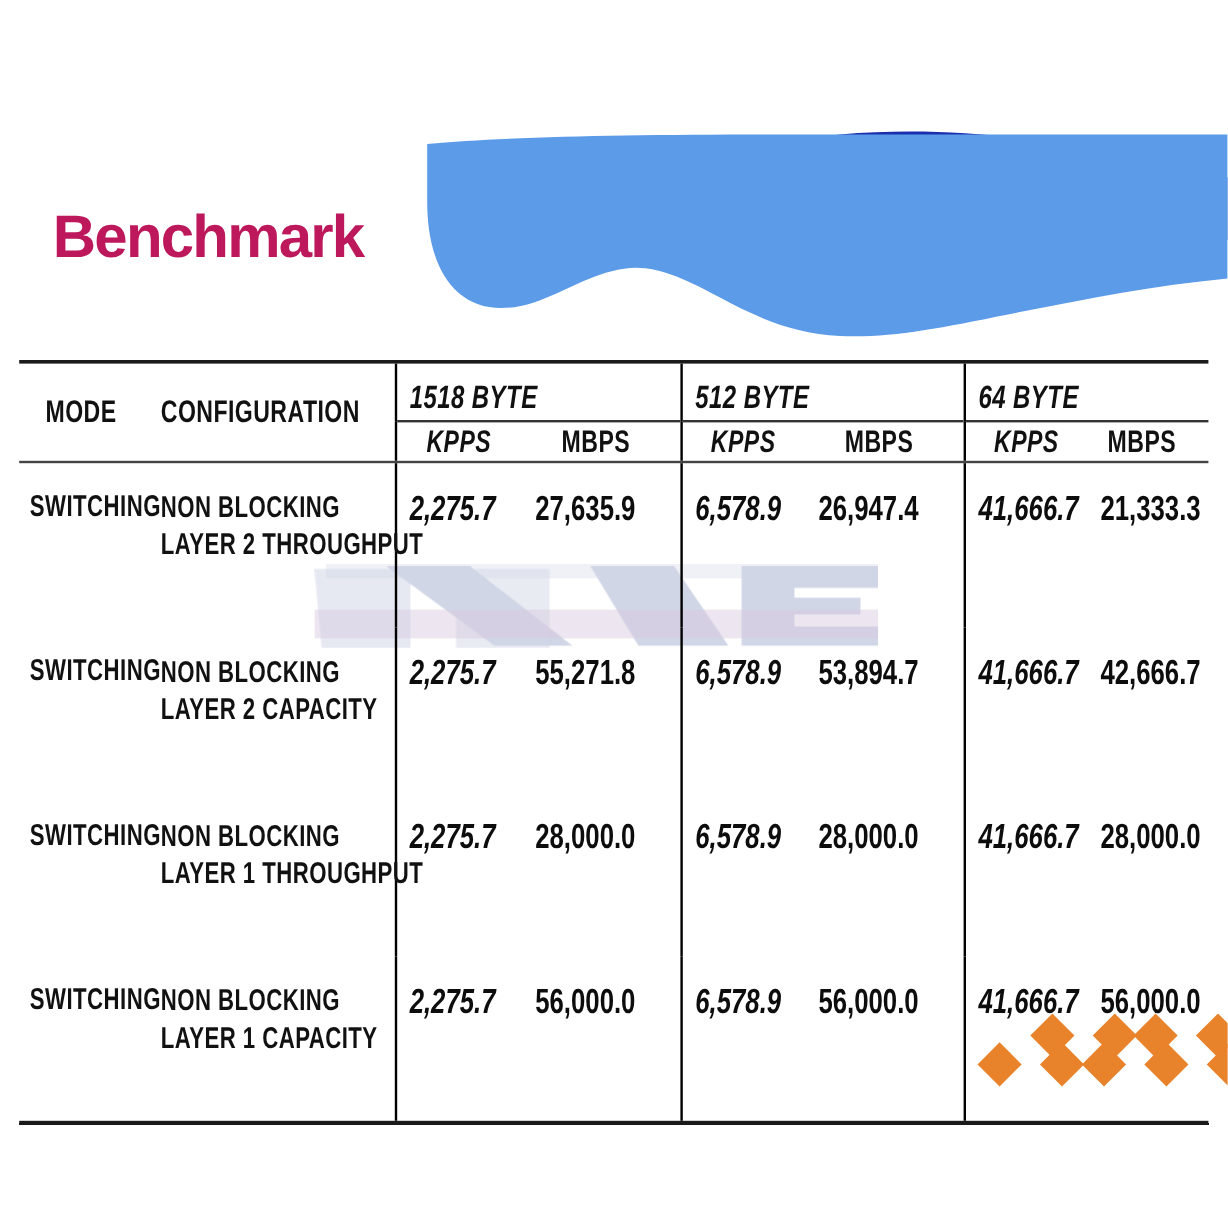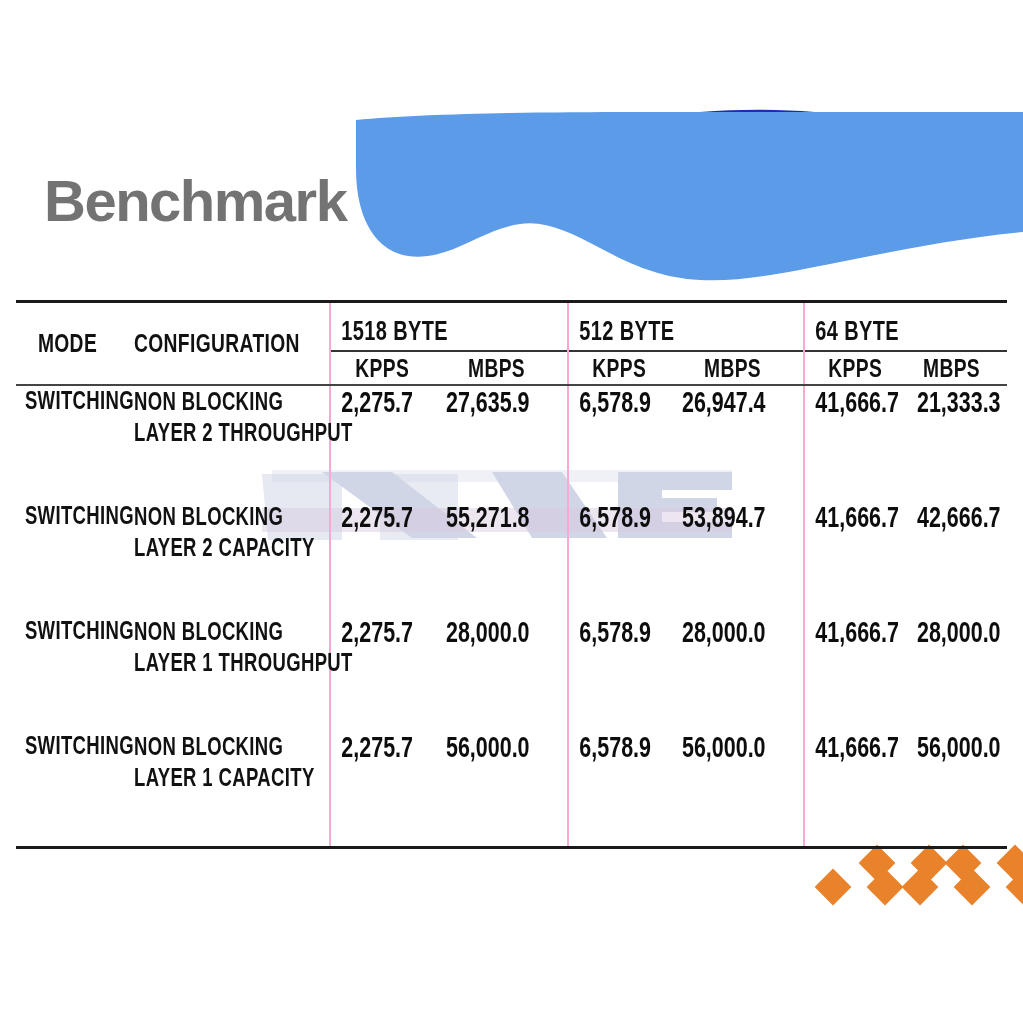--- a/index.html
+++ b/index.html
@@ -32,25 +32,25 @@
     height: 300px;
     pointer-events: none;
     z-index: 1;
   }
 
   
   .title {
     position: absolute;
     left: 44px;
     top: 172px;
-    font-size: 58px;
+    font-size: 50px;
     line-height: 1;
     font-weight: bold;
     letter-spacing: -1.5px;
-    color: #737373;
+    color: #be185d;
     z-index: 3;
     white-space: nowrap;
   }
 
   
   .watermark {
     position: absolute;
     left: 262px;
     top: 452px;
     width: 470px;
@@ -152,26 +152,28 @@
     color: #111111;
   }
 
   td.cell, th.cell {
     padding: 0;
     margin: 0;
   }
 
   
   .vdiv {
-    border-left: 2px solid #f9a8d4;
+    border-left: 2px solid #000000;
+    font-style: italic;
   }
 
   .bodyrow td {
     height: 115px;
     vertical-align: top;
+    padding-top: 22px;
   }
   .mode .cond {
     font-size: 25px;
     color: #111111;
   }
   .config .cond {
     font-size: 25px;
     color: #111111;
     line-height: 1.22;
   }

